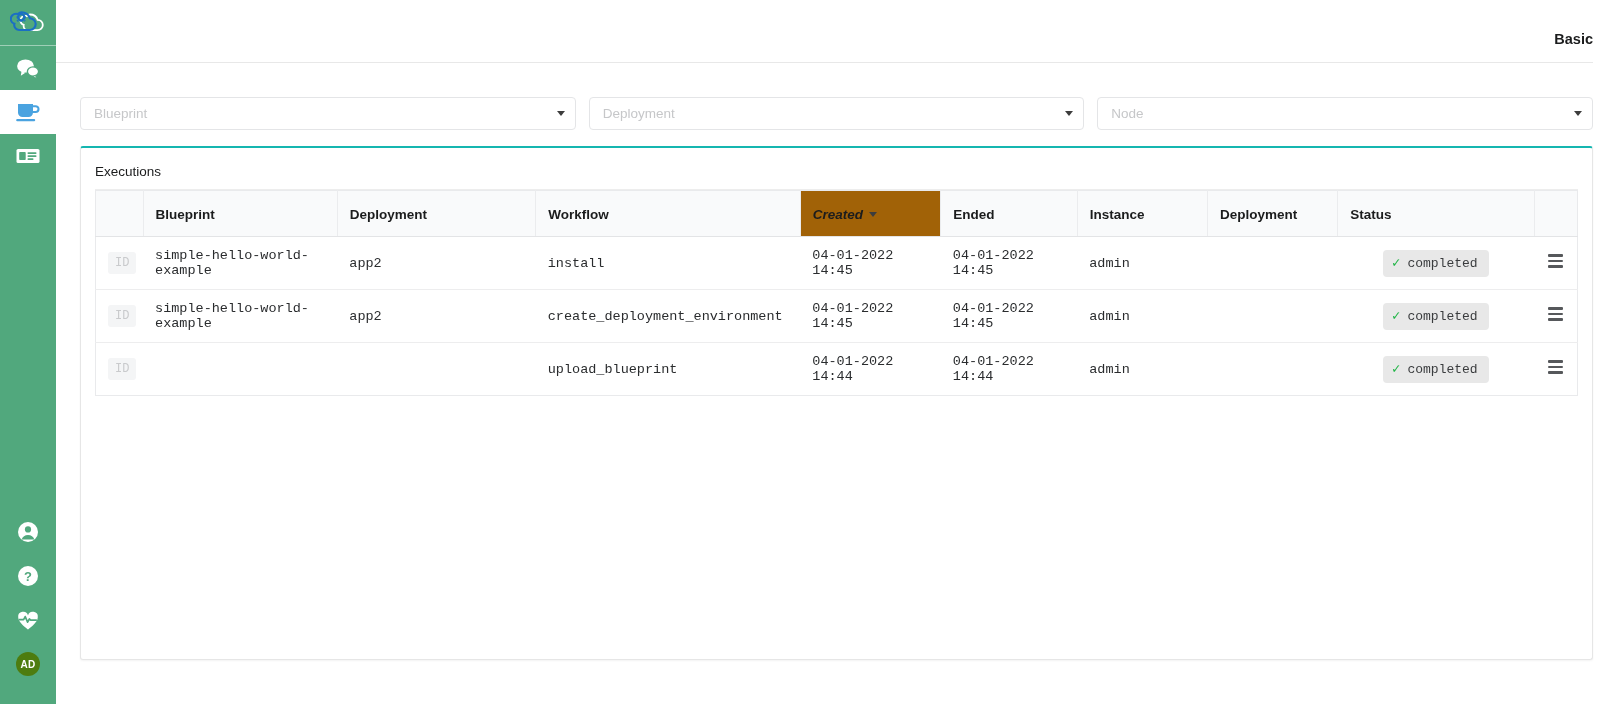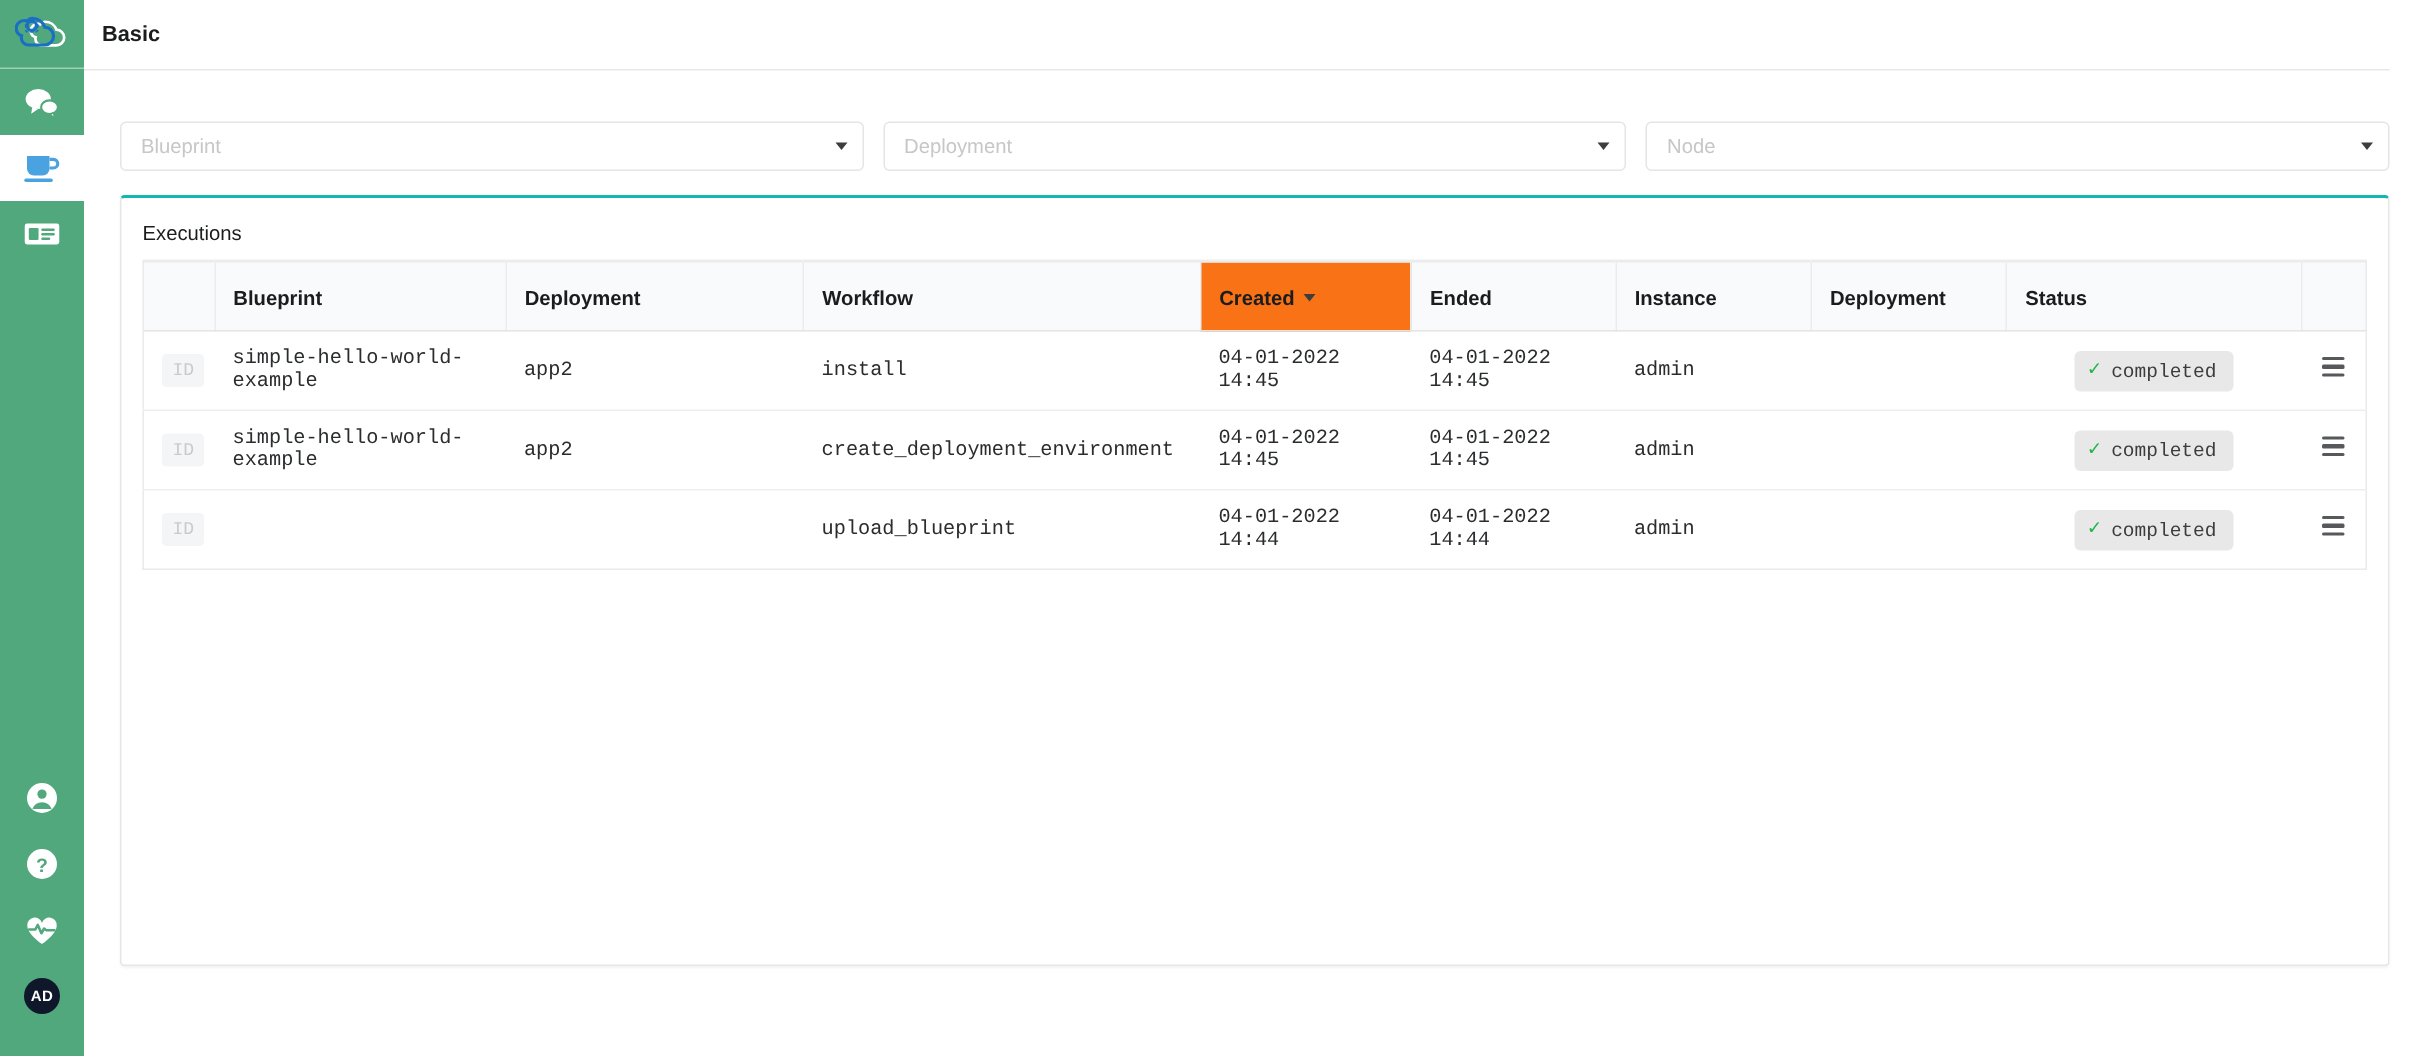--- a/index.html
+++ b/index.html
@@ -32,38 +32,39 @@
   }
   .side-item.active { background: #ffffff; }
   .side-spacer { flex: 1 1 auto; }
   .side-bottom {
     display: flex; flex-direction: column; align-items: center;
     padding-bottom: 18px;
   }
   .side-bottom .side-item { height: 44px; }
   .avatar-ad {
     width: 24px; height: 24px; border-radius: 50%;
-    background: #0f172a; color: #ffffff;
+    background: #4d7c0f; color: #ffffff;
     font-size: 10px; font-weight: bold;
     display: flex; align-items: center; justify-content: center;
     letter-spacing: .2px;
   }
 
   
   #main {
     position: absolute; left: 56px; top: 0;
     width: 1561px; height: 704px;
     background: #ffffff;
   }
   #page-header {
     height: 47px;
     padding: 0 0 0 12px;
     display: flex; align-items: center;
     border-bottom: 1px solid #e8e8e8;
-    margin: 0 24px 0 0;
+    margin: 16px 24px 0 0;
+    justify-content: flex-end;
   }
   #page-title {
     font-size: 14.5px; font-weight: bold; color: #1b1c1d;
   }
   #content-area {
     padding: 16px 24px 0 24px;
   }
 
   
   #filter-bar {
@@ -121,21 +122,21 @@
     border-bottom: 1px solid #e3e4e6;
     border-right: 1px solid #ebecee;
     text-align: left;
     font-size: 13.5px;
     font-weight: bold;
     color: #1b1c1d;
     padding: 14px 12px 13px 12px;
     height: 46px;
     vertical-align: middle;
   }
-  #exec-table thead th.sorted { background: #f97316; }
+  #exec-table thead th.sorted { background: #a16207; font-style: italic; }
   #exec-table thead th:last-child { border-right: none; }
   .sort-caret {
     display: inline-block;
     width: 0; height: 0; margin-left: 6px;
     vertical-align: middle;
     border-left: 4px solid transparent;
     border-right: 4px solid transparent;
     border-top: 5px solid #3d3d3d;
   }
   #exec-table tbody td {

